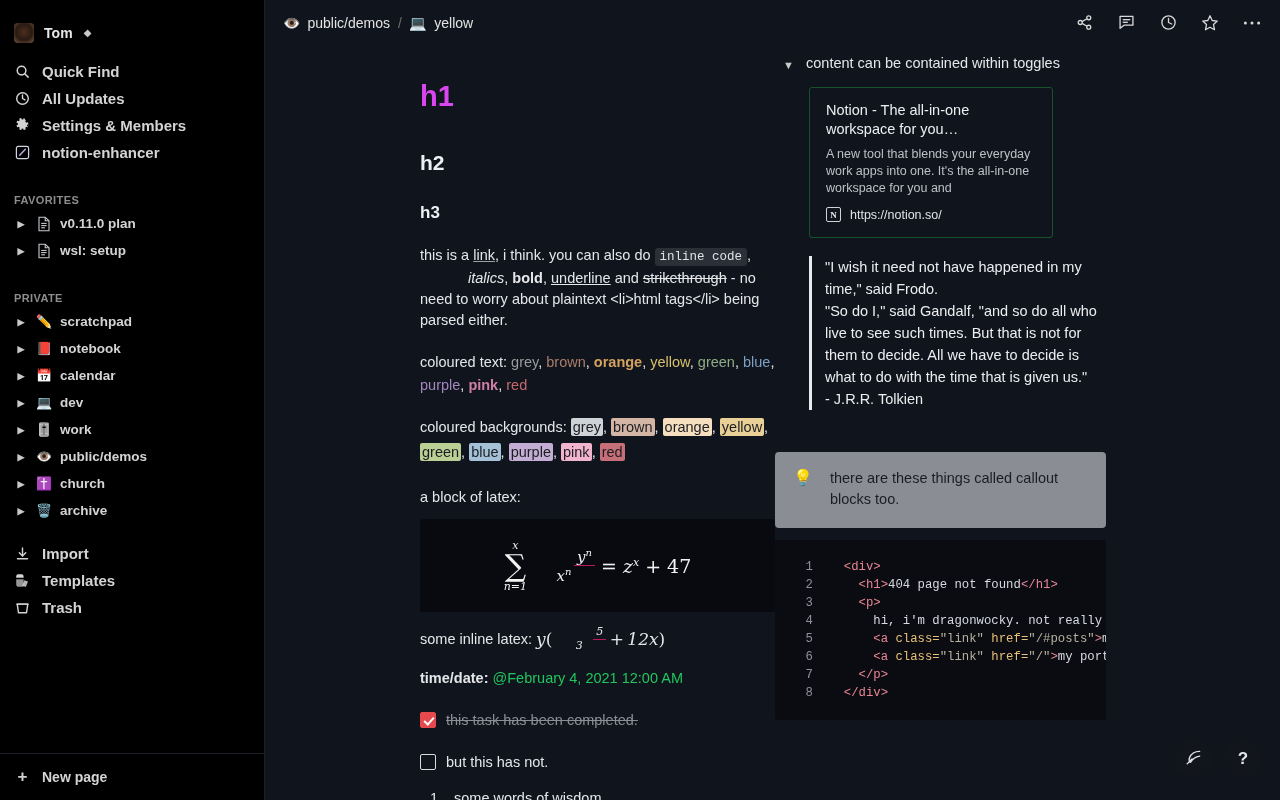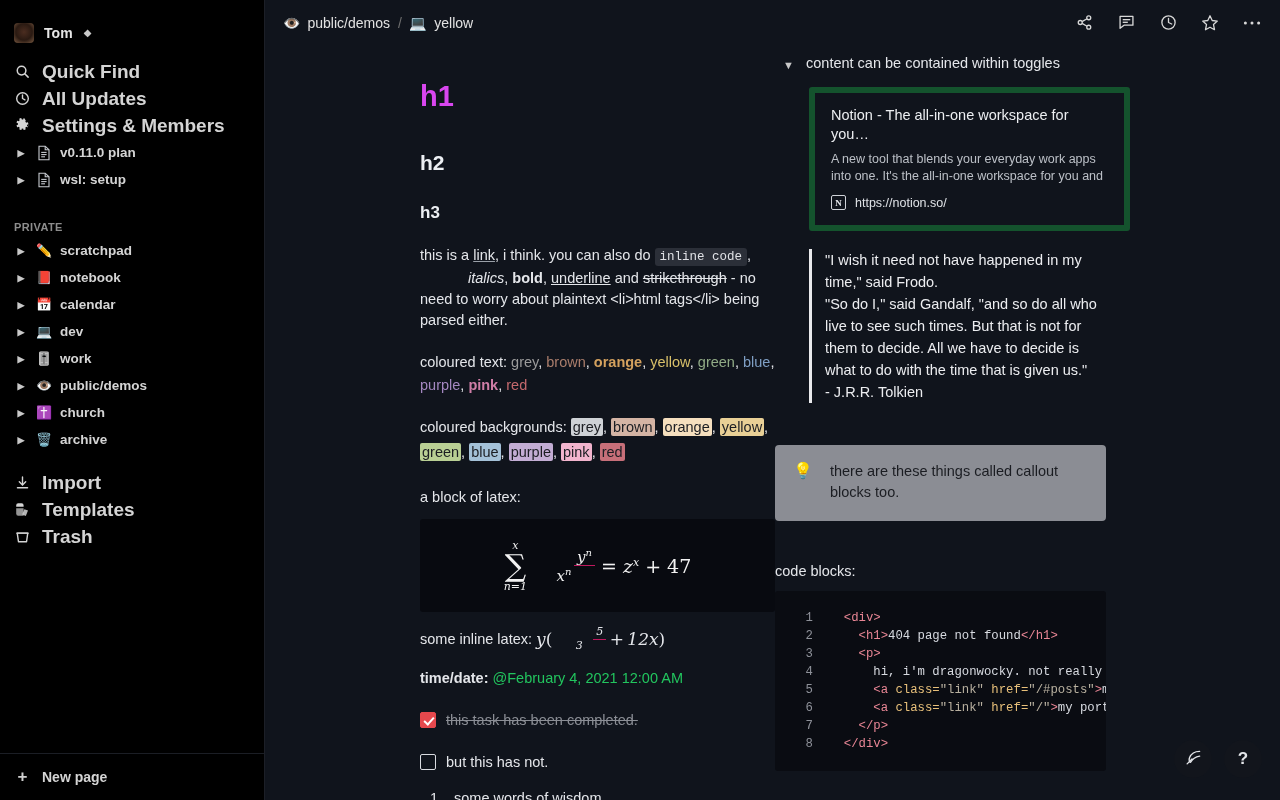--- a/index.html
+++ b/index.html
@@ -30,21 +30,21 @@
     width: 20px; height: 20px; border-radius: 4px;
     background: radial-gradient(circle at 50% 45%, #4b2d20 0%, #2a1a12 55%, #7a5a42 100%);
     flex: 0 0 20px;
   }
   .sb-username { color: #e6e6e6; font-size: 14px; font-weight: 700; letter-spacing: .1px; }
   .sb-chev { color: #c8c8c8; font-size: 10px; line-height: 1; margin-left: 1px; }
 
   .sb-row {
     display: flex; align-items: center; gap: 11px;
     height: 27px; padding: 0 14px; color: #d4d4d4;
-    font-size: 19px; font-weight: 700;
+    font-size: 15px; font-weight: 700;
   }
   .sb-row .ico { width: 17px; height: 17px; flex: 0 0 17px; display: flex; align-items: center; justify-content: center; }
   .sb-row .ico svg { display: block; }
   .sb-emoji { font-size: 13px; line-height: 1; }
 
   .sb-section {
     color: #8d8d8d; font-size: 11px; font-weight: 700;
     letter-spacing: .4px; padding: 0 14px;
     height: 26px; display: flex; align-items: flex-end; margin-top: 14px; margin-bottom: 4px;
   }
@@ -127,22 +127,22 @@
     border: solid #fff; border-width: 0 2px 2px 0; transform: rotate(42deg);
   }
   .done { text-decoration: line-through; color: #8b8e95; text-align: right; }
   .numli { display: flex; gap: 12px; margin-top: 20px; font-size: 14.5px; color: #e4e6ea; padding-left: 8px; }
   .numli .n { color: #e4e6ea; width: 14px; text-align: right; flex: 0 0 14px; }
 
   
   .toggle-row { display: flex; align-items: flex-start; gap: 11px; font-size: 14.5px; color: #e4e6ea; padding-left: 8px; }
   .toggle-tri { color: #c9c9c9; font-size: 11px; line-height: 20px; width: 12px; flex: 0 0 12px; }
   .bookmark {
-    margin: 12px 0 0 34px; border: 6px solid #14532d; border-radius: 3px;
-    padding: 13px 16px 15px; width: 321px; background: transparent;
+    margin: 12px 0 0 34px; border: 1px solid #14532d; border-radius: 3px;
+    padding: 13px 16px 15px; width: 244px; background: transparent;
   }
   .bm-title { font-size: 14.5px; color: #eceef1; line-height: 19px; }
   .bm-desc { font-size: 12.5px; color: #bcc0c7; line-height: 17px; margin-top: 7px; }
   .bm-link { display: flex; align-items: center; gap: 9px; margin-top: 10px; font-size: 12.5px; color: #dfe2e6; }
   .bm-fav { width: 15px; height: 15px; border: 1px solid #cfd2d8; border-radius: 2px; display:flex; align-items:center; justify-content:center; font-size: 9px; font-weight:700; color:#e8eaee; font-family:"Liberation Serif", serif; }
 
   .quote {
     margin: 18px 0 0 34px; border-left: 3px solid #e9eaec; padding-left: 13px;
     font-size: 14.5px; line-height: 22px; color: #ecedf0; width: 290px;
   }
@@ -211,21 +211,31 @@
       <div class="sb-row">
         <span class="ico">
           <svg width="15" height="15" viewBox="0 0 16 16" fill="#d4d4d4">
               <path d="M8 5.2A2.8 2.8 0 1 0 8 10.8 2.8 2.8 0 0 0 8 5.2zm0 4.2A1.4 1.4 0 1 1 8 6.6a1.4 1.4 0 0 1 0 2.8z"></path>
               <path d="M14 9.1l-1.2-.4a4.9 4.9 0 0 0 0-1.4l1.2-.4a.5.5 0 0 0 .3-.6l-.5-1.4a.5.5 0 0 0-.6-.3l-1.2.4a4.9 4.9 0 0 0-1-1l.4-1.2a.5.5 0 0 0-.3-.6L9.7.1a.5.5 0 0 0-.6.3l-.4 1.2a4.9 4.9 0 0 0-1.4 0L6.9.4a.5.5 0 0 0-.6-.3L4.9.6a.5.5 0 0 0-.3.6l.4 1.2a4.9 4.9 0 0 0-1 1l-1.2-.4a.5.5 0 0 0-.6.3l-.5 1.4a.5.5 0 0 0 .3.6l1.2.4a4.9 4.9 0 0 0 0 1.4l-1.2.4a.5.5 0 0 0-.3.6l.5 1.4a.5.5 0 0 0 .6.3l1.2-.4a4.9 4.9 0 0 0 1 1l-.4 1.2a.5.5 0 0 0 .3.6l1.4.5a.5.5 0 0 0 .6-.3l.4-1.2a4.9 4.9 0 0 0 1.4 0l.4 1.2a.5.5 0 0 0 .6.3l1.4-.5a.5.5 0 0 0 .3-.6l-.4-1.2a4.9 4.9 0 0 0 1-1l1.2.4a.5.5 0 0 0 .6-.3l.5-1.4a.5.5 0 0 0-.3-.6z"></path>
             </svg>
         </span>
         <span>Settings &amp; Members</span>
       </div>
 
-
+      <div class="sb-row">
+        <span class="ico">
+          <svg width="15" height="15" viewBox="0 0 16 16">
+              <rect x="1.5" y="1.5" width="13" height="13" rx="2" fill="none" stroke="#cfd2e0" stroke-width="1.3"></rect>
+              <path d="M5 11 L11 4.6" stroke="#b9a6e0" stroke-width="1.6" stroke-linecap="round"></path>
+            </svg>
+        </span>
+        <span>notion-enhancer</span>
+      </div>
+
+      <div class="sb-section">FAVORITES</div>
 
       <div class="sb-page">
         <span class="sb-tri">▶</span>
         <span class="pico">
           <svg width="14" height="16" viewBox="0 0 14 16" fill="none" stroke="#c7cad0" stroke-width="1.1">
               <path d="M2 1.2h6.2L12 4.8V14.8H2z"></path>
               <path d="M8.2 1.2V4.8H12"></path>
               <line x1="4.2" y1="7.4" x2="9.6" y2="7.4"></line>
               <line x1="4.2" y1="9.6" x2="9.6" y2="9.6"></line>
               <line x1="4.2" y1="11.8" x2="8" y2="11.8"></line>
@@ -472,21 +482,20 @@
 
         <div class="quote">
           <span id="quote-slot"><span>"I wish it need not have happened in my time," said Frodo.</span><br><span>"So do I," said Gandalf, "and so do all who live to see such times. But that is not for them to decide. All we have to decide is what to do with the time that is given us."</span><br><span>- J.R.R. Tolkien</span></span>
         </div>
 
         <div class="callout">
           <span class="bulb">💡</span>
           <span class="ctext">there are these things called callout blocks too.</span>
         </div>
 
-        <div class="cb-label">code blocks:</div>
 
         <div class="codeblock" id="code-1">
             <div class="crow"><span class="cln">1</span><span class="ccode"><span class="t-tag">  &lt;div&gt;</span></span></div>
             <div class="crow"><span class="cln">2</span><span class="ccode"><span class="t-tag">    &lt;h1&gt;</span><span class="t-txt">404 page not found</span><span class="t-tag">&lt;/h1&gt;</span></span></div>
             <div class="crow"><span class="cln">3</span><span class="ccode"><span class="t-tag">    &lt;p&gt;</span></span></div>
             <div class="crow"><span class="cln">4</span><span class="ccode"><span class="t-txt">      hi, i'm dragonwocky. not really sure</span></span></div>
             <div class="crow"><span class="cln">5</span><span class="ccode"><span class="t-tag">      &lt;a </span><span class="t-attr">class=</span><span class="t-str">"link"</span><span class="t-attr"> href=</span><span class="t-str">"/#posts"</span><span class="t-tag">&gt;</span><span class="t-txt">my blo</span></span></div>
             <div class="crow"><span class="cln">6</span><span class="ccode"><span class="t-tag">      &lt;a </span><span class="t-attr">class=</span><span class="t-str">"link"</span><span class="t-attr"> href=</span><span class="t-str">"/"</span><span class="t-tag">&gt;</span><span class="t-txt">my portfolio</span></span></div>
             <div class="crow"><span class="cln">7</span><span class="ccode"><span class="t-tag">    &lt;/p&gt;</span></span></div>
             <div class="crow"><span class="cln">8</span><span class="ccode"><span class="t-tag">  &lt;/div&gt;</span></span></div>

